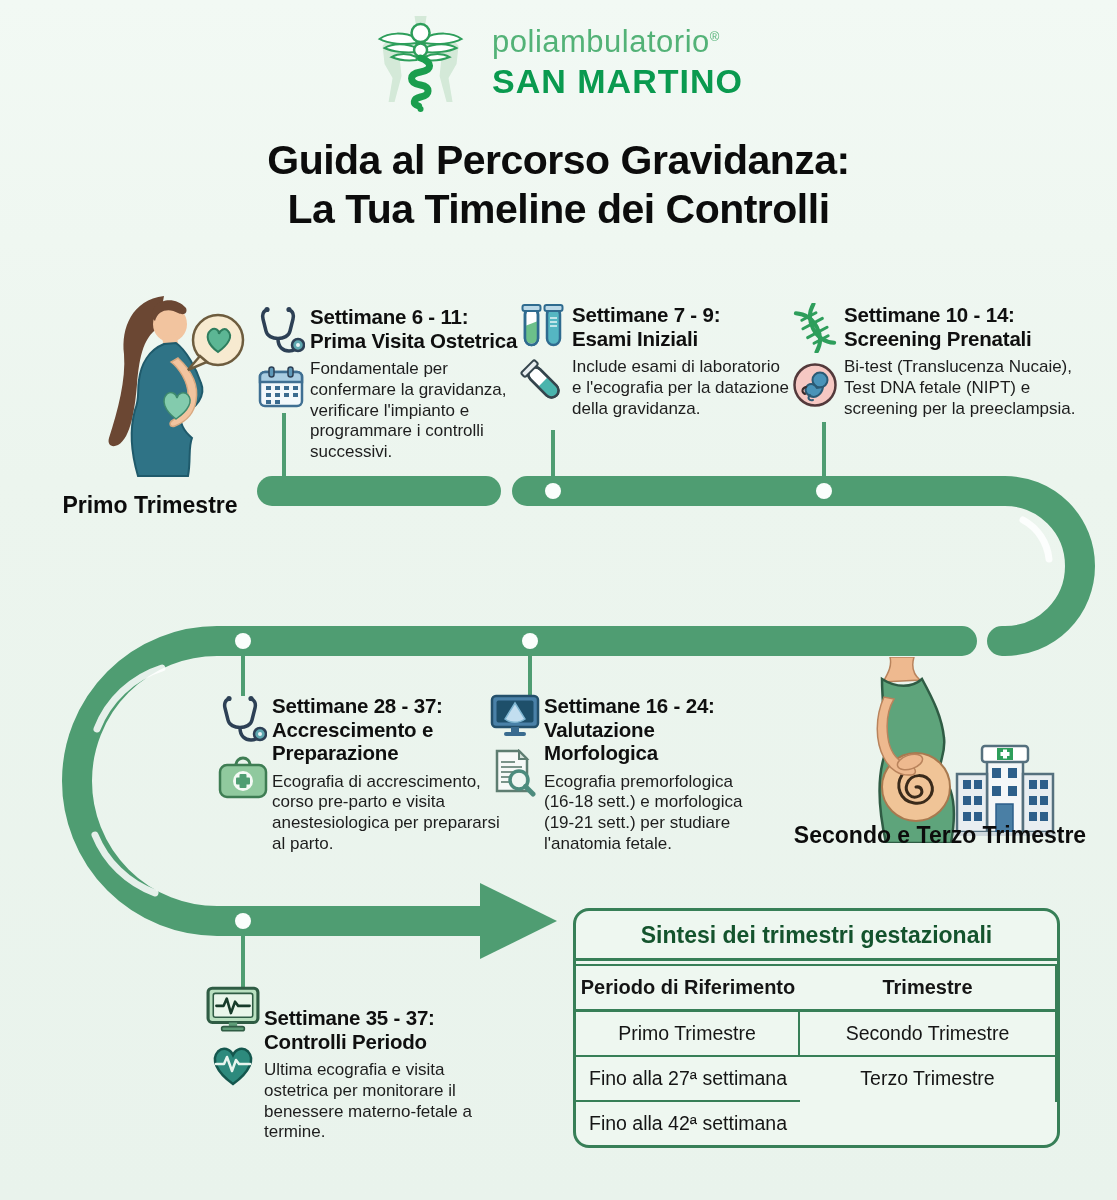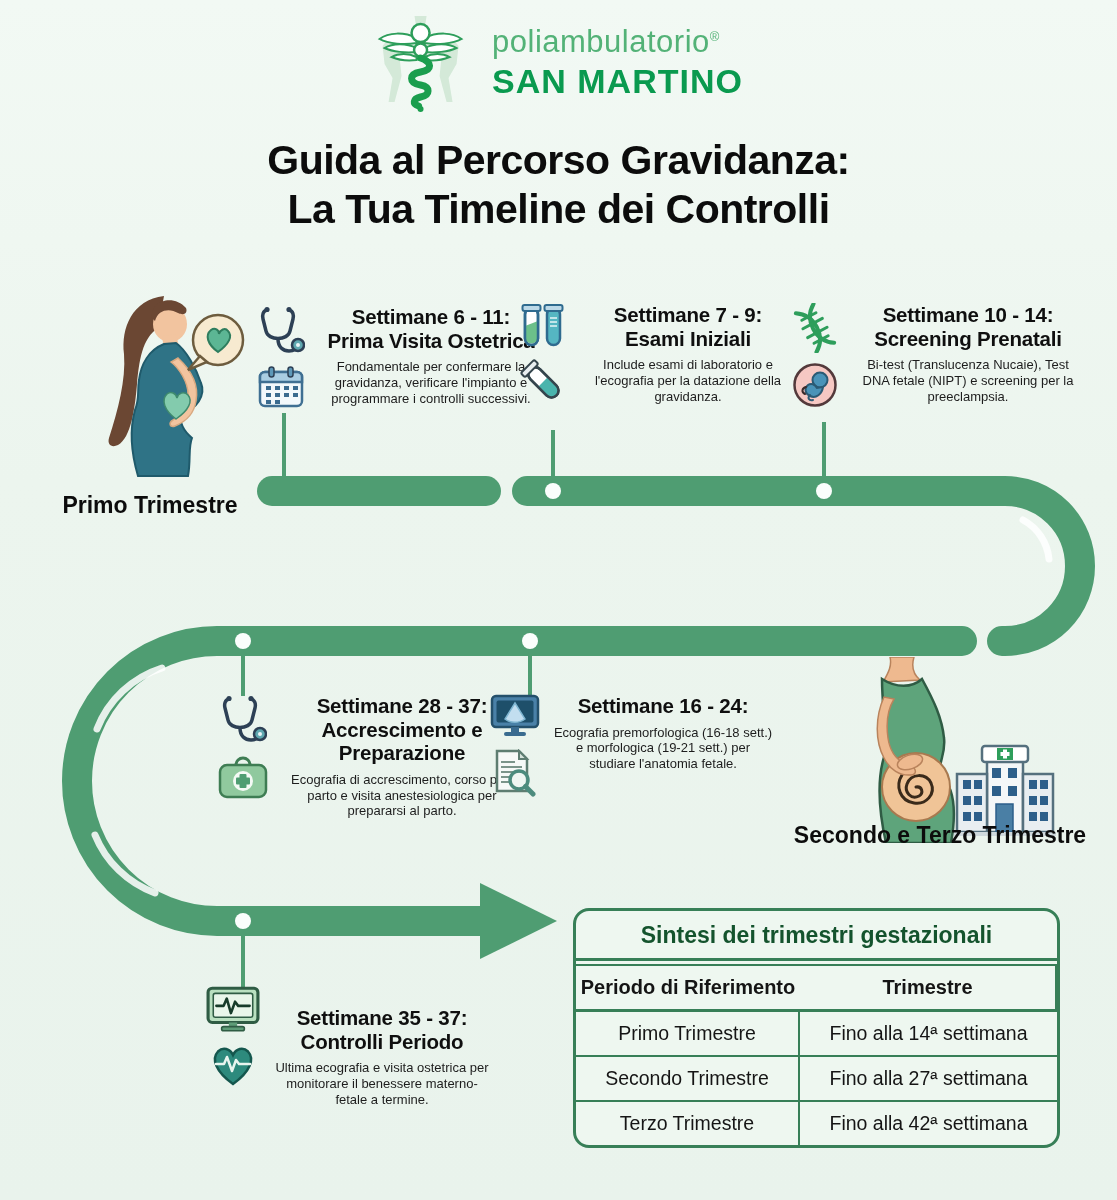--- a/index.html
+++ b/index.html
@@ -11,24 +11,24 @@
   .abs{position:absolute;}
   svg{display:block;}
   
   .logo-wrap{left:50%;top:12px;transform:translateX(-50%);display:flex;align-items:center;gap:26px;}
   .brand-top{font-size:31px;color:#53b277;letter-spacing:0.5px;}
   .brand-top sup{font-size:13px;vertical-align:super;}
   .brand-bottom{font-size:34px;font-weight:bold;color:#0a9a4f;letter-spacing:1px;margin-top:2px;}
   .main-title{left:0;top:136px;width:1117px;text-align:center;font-size:41px;line-height:1.2;
     font-weight:bold;color:#0c0c0c;letter-spacing:-0.5px;}
   
-  .milestone{display:flex;gap:10px;text-align:center;}
+  .milestone{display:flex;gap:2px;}
   .icon-col{display:flex;flex-direction:column;gap:9px;align-items:center;flex:0 0 auto;width:54px;}
   .m-weeks,.m-title{font-weight:bold;font-size:20.5px;line-height:1.15;color:#0f0f0f;letter-spacing:-0.2px;}
-  .m-desc{font-size:13px;line-height:1.22;color:#1d1d1d;margin-top:7px;}
+  .m-desc{font-size:17px;line-height:1.22;color:#1d1d1d;margin-top:7px;}
   .stage-label{font-weight:bold;font-size:23px;color:#0c0c0c;text-align:center;}
   
   .sum-table{left:573px;top:908px;width:487px;border:3px solid #377f57;border-radius:16px;
     background:#eef7f0;overflow:hidden;box-sizing:border-box;}
   .sum-title{font-size:23px;font-weight:bold;text-align:center;padding:11px 6px 9px;color:#14532d;
     border-bottom:3px solid #377f57;}
   .sum-grid{display:grid;grid-template-columns:224px 1fr;border-top:2px solid #377f57;margin-top:3px;}
   .sum-cell{padding:10px 4px;text-align:center;font-size:19.5px;color:#151515;border-bottom:2px solid #377f57;}
   .sum-head{font-weight:bold;border-bottom:3px solid #377f57;font-size:20px;}
   .col1{border-right:2px solid #377f57;}
@@ -283,20 +283,21 @@
               <line x1="9" y1="28" x2="18" y2="28"></line>
             <line x1="9" y1="33" x2="17" y2="33"></line>
           </g>
           <circle cx="27" cy="31" r="9" fill="#eaf4ef" fill-opacity="0.55" stroke="#4c8b7d" stroke-width="3.5"></circle>
           <line x1="33.5" y1="37.5" x2="41" y2="45" stroke="#4c8b7d" stroke-width="5" stroke-linecap="round"></line>
         </svg>
       </span>
     </div>
     <div style="width:222px;">
       <div class="m-weeks">Settimane 16 - 24:</div>
+      <div class="m-title">Valutazione Morfologica</div>
       <div class="m-desc">Ecografia premorfologica (16-18 sett.) e morfologica (19-21 sett.) per studiare l'anatomia fetale.</div>
     </div>
   </div>
 
   <div class="abs" style="left:838px;top:657px;">
     <svg width="132" height="186" viewBox="0 0 132 186">
       <path d="M52,0 L76,0 C73,10 75,17 82,23 L45,25 C51,15 54,8 52,0 Z" fill="#eeb98f" stroke="#b9835c" stroke-width="1.5"></path>
       <path d="M44,22 C58,31 74,31 84,22 C96,44 104,61 106,81 C108,97 100,105 102,118 C116,129 119,152 113,186 L48,186 C40,150 40,120 46,100 C50,84 44,52 44,22 Z" fill="#5ea47b" stroke="#2f5c44" stroke-width="2.5"></path>
       <circle cx="78" cy="130" r="34" fill="#f0c497" stroke="#a8794f" stroke-width="2"></circle>
       <path d="M78,130 c6,-1 8,6 3,9 c-8,4 -15,-4 -12,-12 c4,-11 19,-11 24,-1 c5,11 -5,22 -17,20 c-14,-2 -19,-17 -12,-28" fill="none" stroke="#3a2a1a" stroke-width="3" stroke-linecap="round"></path>
@@ -362,21 +363,20 @@
     </div>
   </div>
 
   <div class="abs sum-table">
     <div class="sum-title">Sintesi dei trimestri gestazionali</div>
     <div class="sum-grid">
       <div class="sum-cell sum-head">Periodo di Riferimento</div>
       <div class="sum-cell sum-head col1">Trimestre</div>
 
       <div class="sum-cell col1">Primo Trimestre</div>
-      <div class="sum-cell">Fino alla 14ª settimana</div>
 
       <div class="sum-cell col1">Secondo Trimestre</div>
       <div class="sum-cell">Fino alla 27ª settimana</div>
 
       <div class="sum-cell col1 lastrow">Terzo Trimestre</div>
       <div class="sum-cell lastrow">Fino alla 42ª settimana</div>
     </div>
   </div>
 
 </div>

